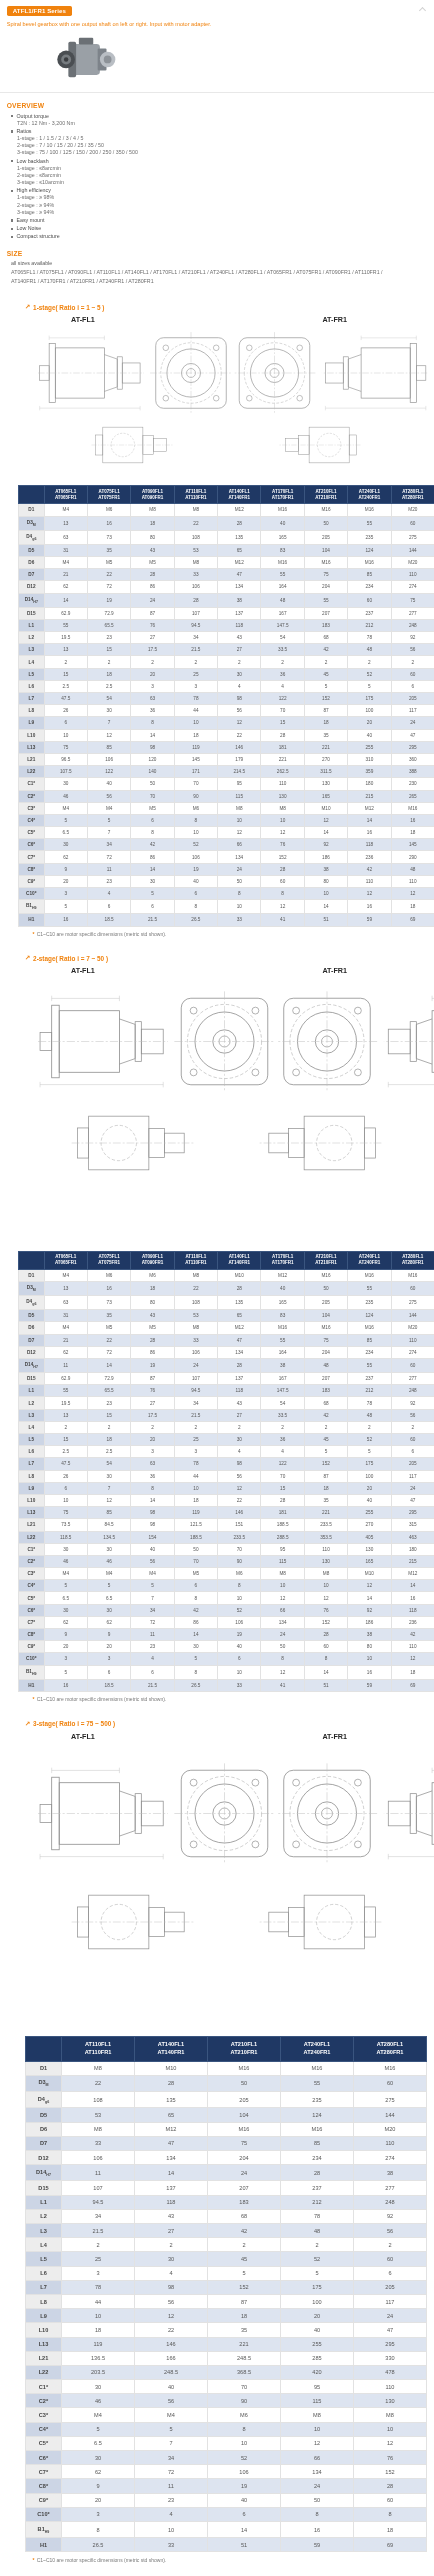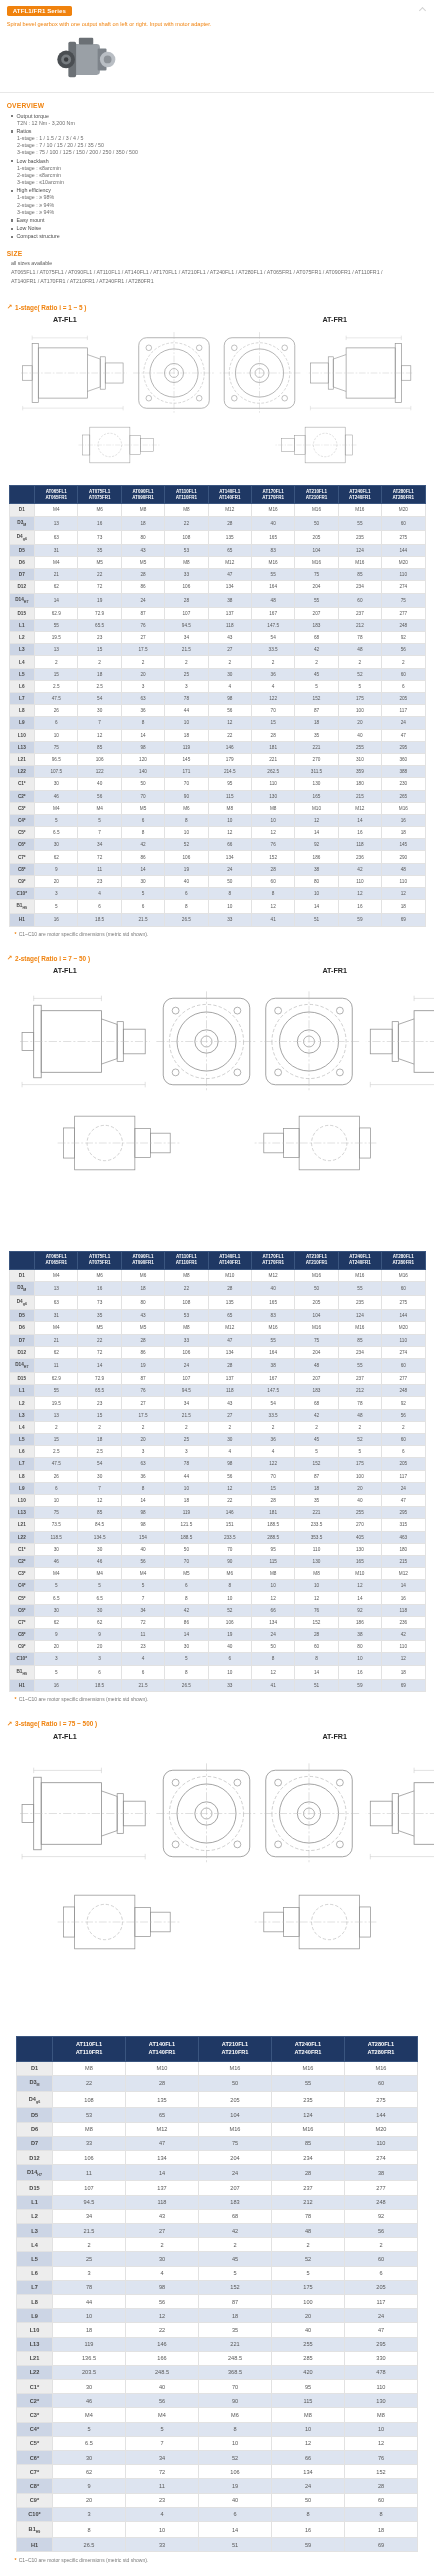--- a/index.html
+++ b/index.html
@@ -38,21 +38,21 @@
   .ov-item { margin-bottom: 1.1px; }
   .ov-title { display: flex; align-items: center; gap: 3.3px; color: #4d4d4d; }
   .bullet { width: 2.2px; height: 2.2px; background: #7b7b7b; display: inline-block; flex: 0 0 auto; }
   .ov-line { margin-left: 6.1px; color: #6e6e6e; }
 
   
   .size-intro { margin: 1.1px 0 1.7px 11px; font-size: 5.3px; color: #5a5a5a; }
   .size-models { margin: 0 39px 0 11px; font-size: 5.3px; line-height: 1.65; color: #6e6e6e; }
 
   
-  .section { margin-top: 18px; }
+  .section { margin-top: 18px; margin-left: 18px; }
   .sec-heading { color: #F0820D; font-size: 6.4px; font-weight: bold; margin: 0 0 2.2px 6.7px; display: flex; align-items: center; gap: 2.8px; }
   .sec-arrow { font-size: 6.7px; line-height: 1; }
 
   
   .drawings { padding: 2.2px 20px 0; overflow: hidden; }
   .drawings.s1 { height: 167px; }
   .drawings.s2 { height: 281px; }
   .drawings.s3 { height: 301px; }
   .dw-labels { display: flex; justify-content: space-between; padding: 0 67px 0 33px; }
   .dw-label { font-size: 7.2px; font-weight: bold; color: #262626; }

